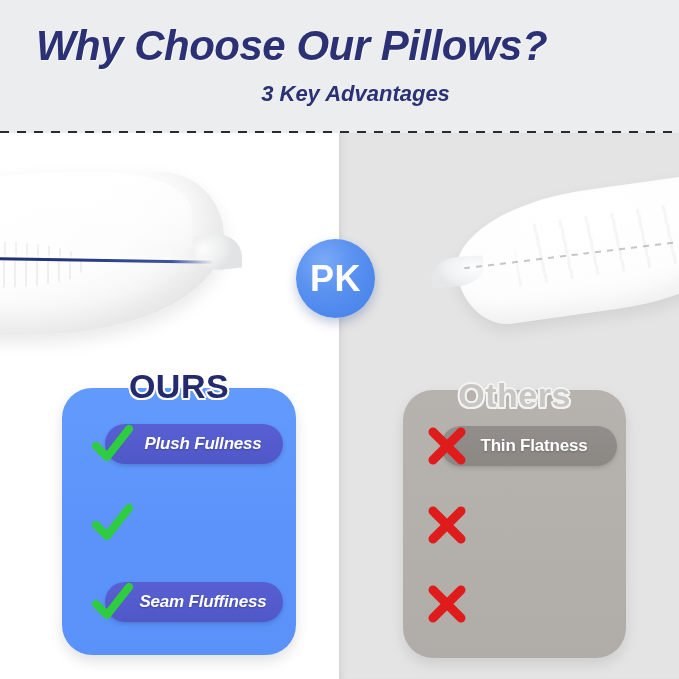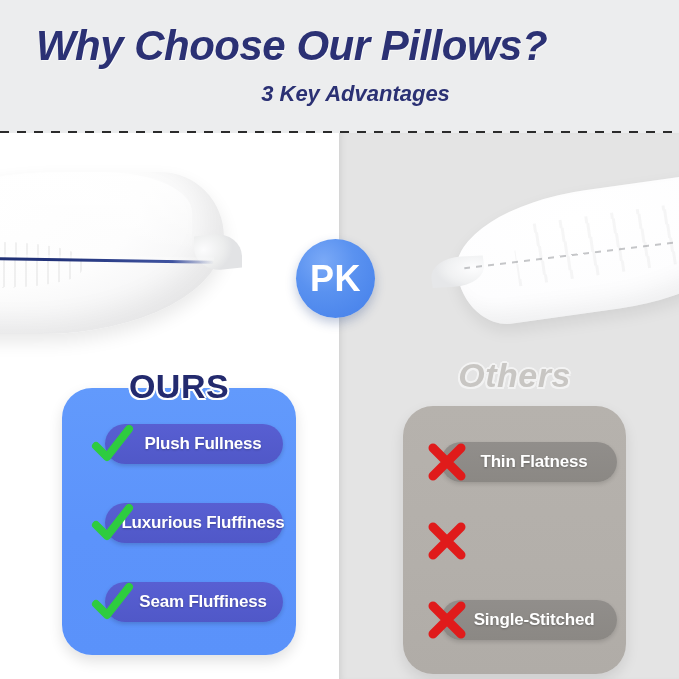--- a/index.html
+++ b/index.html
@@ -132,47 +132,47 @@
 
   
   .card {
     position:absolute;
     border-radius:30px;
   }
   .card-ours {
     left:62px; top:388px; width:234px; height:267px;
     background:linear-gradient(180deg,#629afc 0%,#5c93fb 55%,#5a92fa 100%);
     box-shadow:0 6px 14px rgba(0,0,0,.12);
+    font-style:italic;
   }
   .card-others {
-    left:403px; top:406px; width:223px; height:268px;
+    left:403px; top:390px; width:223px; height:268px;
     background:linear-gradient(180deg,#b6b2ad 0%,#b3afaa 60%,#b0aca7 100%);
     box-shadow:0 6px 14px rgba(0,0,0,.10);
   }
 
   .card-title {
     position:absolute; width:100%; text-align:center;
     font-size:34px; font-weight:700; letter-spacing:0.5px;
     white-space:nowrap; z-index:5;
   }
   .title-ours {
     left:62px; top:356px; width:234px;
     color:#232a6e;
     text-shadow:
       2px 0 0 #fff, -2px 0 0 #fff, 0 2px 0 #fff, 0 -2px 0 #fff,
       1.5px 1.5px 0 #fff, -1.5px 1.5px 0 #fff, 1.5px -1.5px 0 #fff, -1.5px -1.5px 0 #fff;
     margin-top: 11px;
   }
   .title-others {
-    left:403px; top:356px; width:223px;
+    left:403px; top:376px; width:223px;
     color:#c8c6c3;
     text-shadow:
       2px 0 0 #f3f3f3, -2px 0 0 #f3f3f3, 0 2px 0 #f3f3f3, 0 -2px 0 #f3f3f3,
       1.5px 1.5px 0 #f3f3f3, -1.5px 1.5px 0 #f3f3f3, 1.5px -1.5px 0 #f3f3f3, -1.5px -1.5px 0 #f3f3f3;
-    font-style: italic;
   }
 
   .pill {
     position:absolute; height:40px; border-radius:20px;
     display:flex; align-items:center; justify-content:center;
   }
   .pill-ours {
     left:43px; width:178px;
     background:linear-gradient(180deg,#585fd2 0%,#5058c8 100%);
     box-shadow:0 2px 4px rgba(0,0,0,.16);
@@ -243,23 +243,20 @@
 
   <div class="card card-ours">
 
     <div class="pill pill-ours row-0">
       <span class="pill-label">Plush Fullness</span>
     </div>
     <svg class="mark mark-ours mark-0" viewBox="0 0 48 48">
       <path d="M8 26 L19 37 L41 9" fill="none" stroke="#2ecc3f" stroke-width="8" stroke-linecap="round" stroke-linejoin="round"></path>
     </svg>
 
-    <div class="pill pill-ours row-1">
-      <span class="pill-label">Luxurious Fluffiness</span>
-    </div>
     <svg class="mark mark-ours mark-1" viewBox="0 0 48 48">
       <path d="M8 26 L19 37 L41 9" fill="none" stroke="#2ecc3f" stroke-width="8" stroke-linecap="round" stroke-linejoin="round"></path>
     </svg>
 
     <div class="pill pill-ours row-2">
       <span class="pill-label">Seam Fluffiness</span>
     </div>
     <svg class="mark mark-ours mark-2" viewBox="0 0 48 48">
       <path d="M8 26 L19 37 L41 9" fill="none" stroke="#2ecc3f" stroke-width="8" stroke-linecap="round" stroke-linejoin="round"></path>
     </svg>
@@ -272,22 +269,19 @@
       <span class="pill-label">Thin Flatness</span>
     </div>
     <svg class="mark mark-others mark-0" viewBox="0 0 48 48">
       <path d="M10 10 L38 38 M38 10 L10 38" fill="none" stroke="#e01b1b" stroke-width="9" stroke-linecap="round"></path>
     </svg>
 
     <svg class="mark mark-others mark-1" viewBox="0 0 48 48">
       <path d="M10 10 L38 38 M38 10 L10 38" fill="none" stroke="#e01b1b" stroke-width="9" stroke-linecap="round"></path>
     </svg>
 
-    <div class="pill pill-others row-2">
-      <span class="pill-label">Single-Stitched</span>
-    </div>
     <svg class="mark mark-others mark-2" viewBox="0 0 48 48">
       <path d="M10 10 L38 38 M38 10 L10 38" fill="none" stroke="#e01b1b" stroke-width="9" stroke-linecap="round"></path>
     </svg>
 
   </div>
 
 </div>
 
 </body></html>

